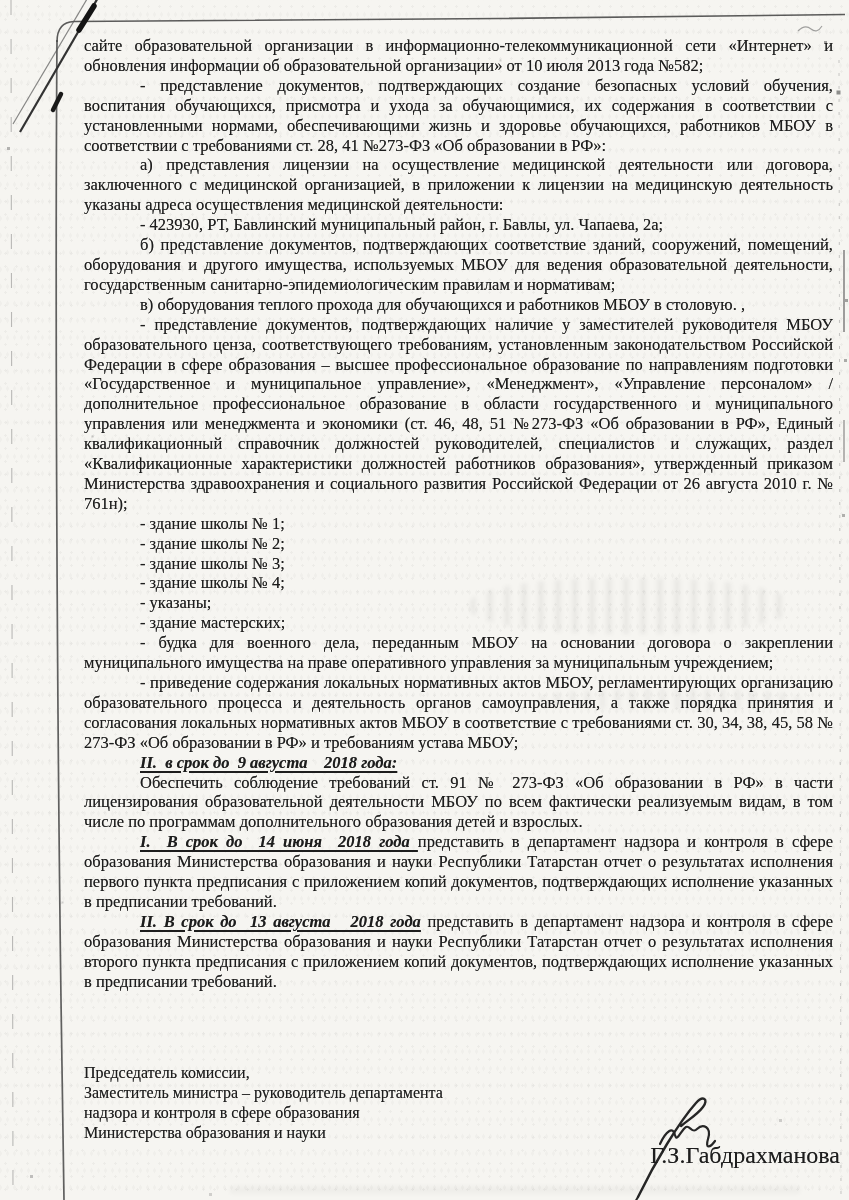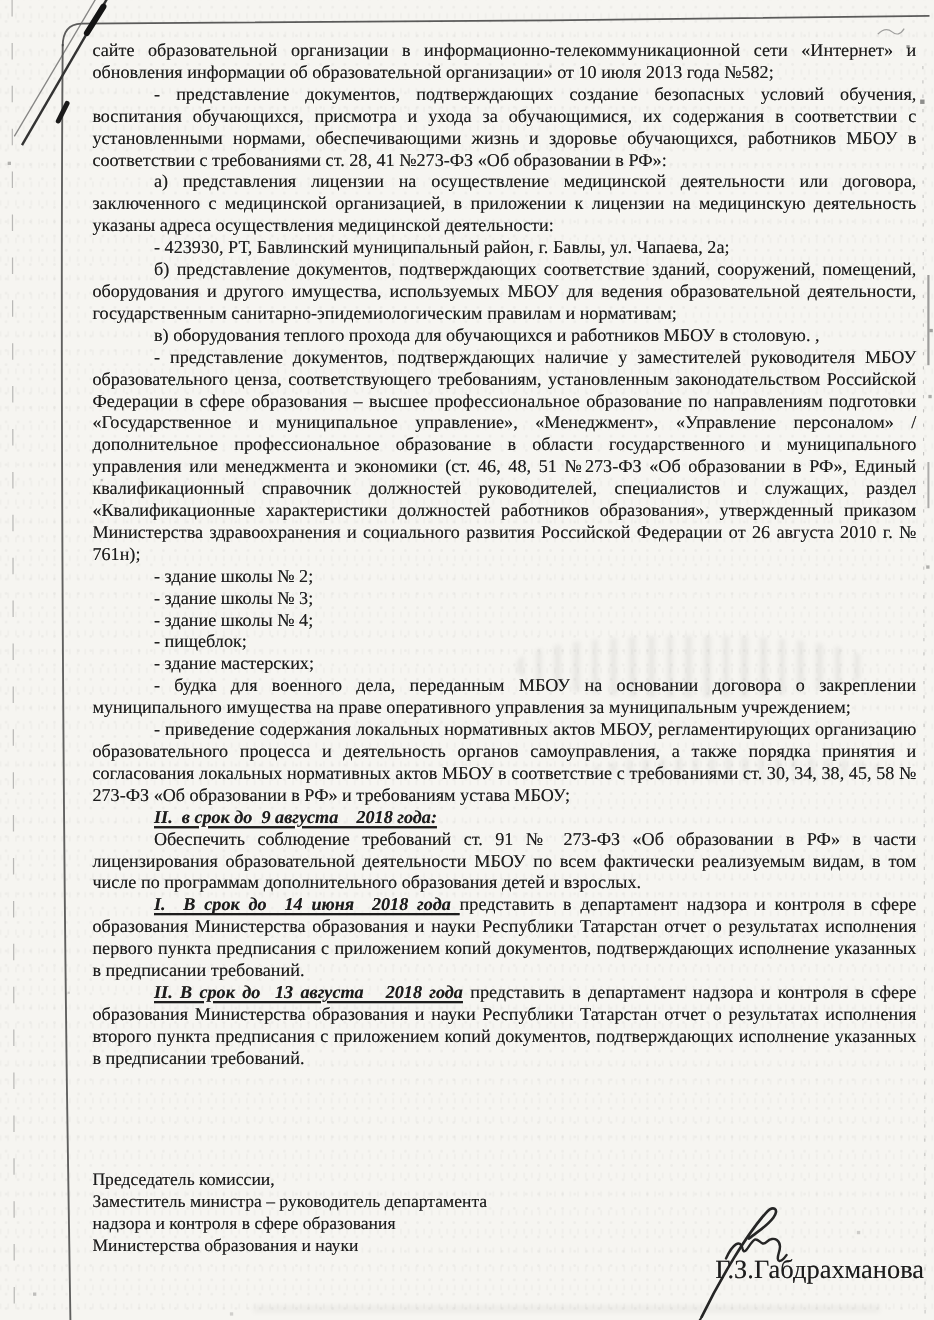--- a/index.html
+++ b/index.html
@@ -103,24 +103,25 @@
 <div class="ghost g3"></div>
 
 <div class="doc">
   <p class="para noindent">сайте образовательной организации в информационно-телекоммуникационной сети «Интернет» и обновления информации об образовательной организации» от 10 июля 2013 года №582;</p>
   <p class="para">- представление документов, подтверждающих создание безопасных условий обучения, воспитания обучающихся, присмотра и ухода за обучающимися, их содержания в соответствии с установленными нормами, обеспечивающими жизнь и здоровье обучающихся, работников МБОУ в соответствии с требованиями ст. 28, 41 №273-ФЗ «Об образовании в РФ»:</p>
   <p class="para">а) представления лицензии на осуществление медицинской деятельности или договора, заключенного с медицинской организацией, в приложении к лицензии на медицинскую деятельность указаны адреса осуществления медицинской деятельности:</p>
   <p class="para">- 423930, РТ, Бавлинский муниципальный район, г. Бавлы, ул. Чапаева, 2а;</p>
   <p class="para">б) представление документов, подтверждающих соответствие зданий, сооружений, помещений, оборудования и другого имущества, используемых МБОУ для ведения образовательной деятельности, государственным санитарно-эпидемиологическим правилам и нормативам;</p>
   <p class="para">в) оборудования теплого прохода для обучающихся и работников МБОУ в столовую. ,</p>
   <p class="para">- представление документов, подтверждающих наличие у заместителей руководителя МБОУ образовательного ценза, соответствующего требованиям, установленным законодательством Российской Федерации в сфере образования – высшее профессиональное образование по направлениям подготовки «Государственное и муниципальное управление», «Менеджмент», «Управление персоналом» / дополнительное профессиональное образование в области государственного и муниципального управления или менеджмента и экономики (ст. 46, 48, 51 №273-ФЗ «Об образовании в РФ», Единый квалификационный справочник должностей руководителей, специалистов и служащих, раздел «Квалификационные характеристики должностей работников образования», утвержденный приказом Министерства здравоохранения и социального развития Российской Федерации от 26 августа 2010 г. № 761н);</p>
+  <p class="para">- здание школы № 1;</p>
   <p class="para">- здание школы № 2;</p>
   <p class="para">- здание школы № 3;</p>
   <p class="para">- здание школы № 4;</p>
-  <p class="para">- пищеблок;</p>
+  <p class="para">- указаны;</p>
   <p class="para">- здание мастерских;</p>
   <p class="para">- будка для военного дела, переданным МБОУ на основании договора о закреплении муниципального имущества на праве оперативного управления за муниципальным учреждением;</p>
   <p class="para">- приведение содержания локальных нормативных актов МБОУ, регламентирующих организацию образовательного процесса и деятельность органов самоуправления, а также порядка принятия и согласования локальных нормативных актов МБОУ в соответствие с требованиями ст. 30, 34, 38, 45, 58 № 273-ФЗ «Об образовании в РФ» и требованиям устава МБОУ;</p>
   <p class="para heading">II.  в срок до  9 августа    2018 года:</p>
   <p class="para">Обеспечить соблюдение требований ст. 91 № 273-ФЗ «Об образовании в РФ» в части лицензирования образовательной деятельности МБОУ по всем фактически реализуемым видам, в том числе по программам дополнительного образования детей и взрослых.</p>
   <p class="para"><span class="lead">I.  В срок до  14 июня  2018 года </span><span>представить в департамент надзора и контроля в сфере образования Министерства образования и науки Республики Татарстан отчет о результатах исполнения первого пункта предписания с приложением копий документов, подтверждающих исполнение указанных в предписании требований.</span></p>
   <p class="para"><span class="lead">II. В срок до  13 августа   2018 года</span><span> представить в департамент надзора и контроля в сфере образования Министерства образования и науки Республики Татарстан отчет о результатах исполнения второго пункта предписания с приложением копий документов, подтверждающих исполнение указанных в предписании требований.</span></p>
 </div>
 
 <div class="sig-block">

